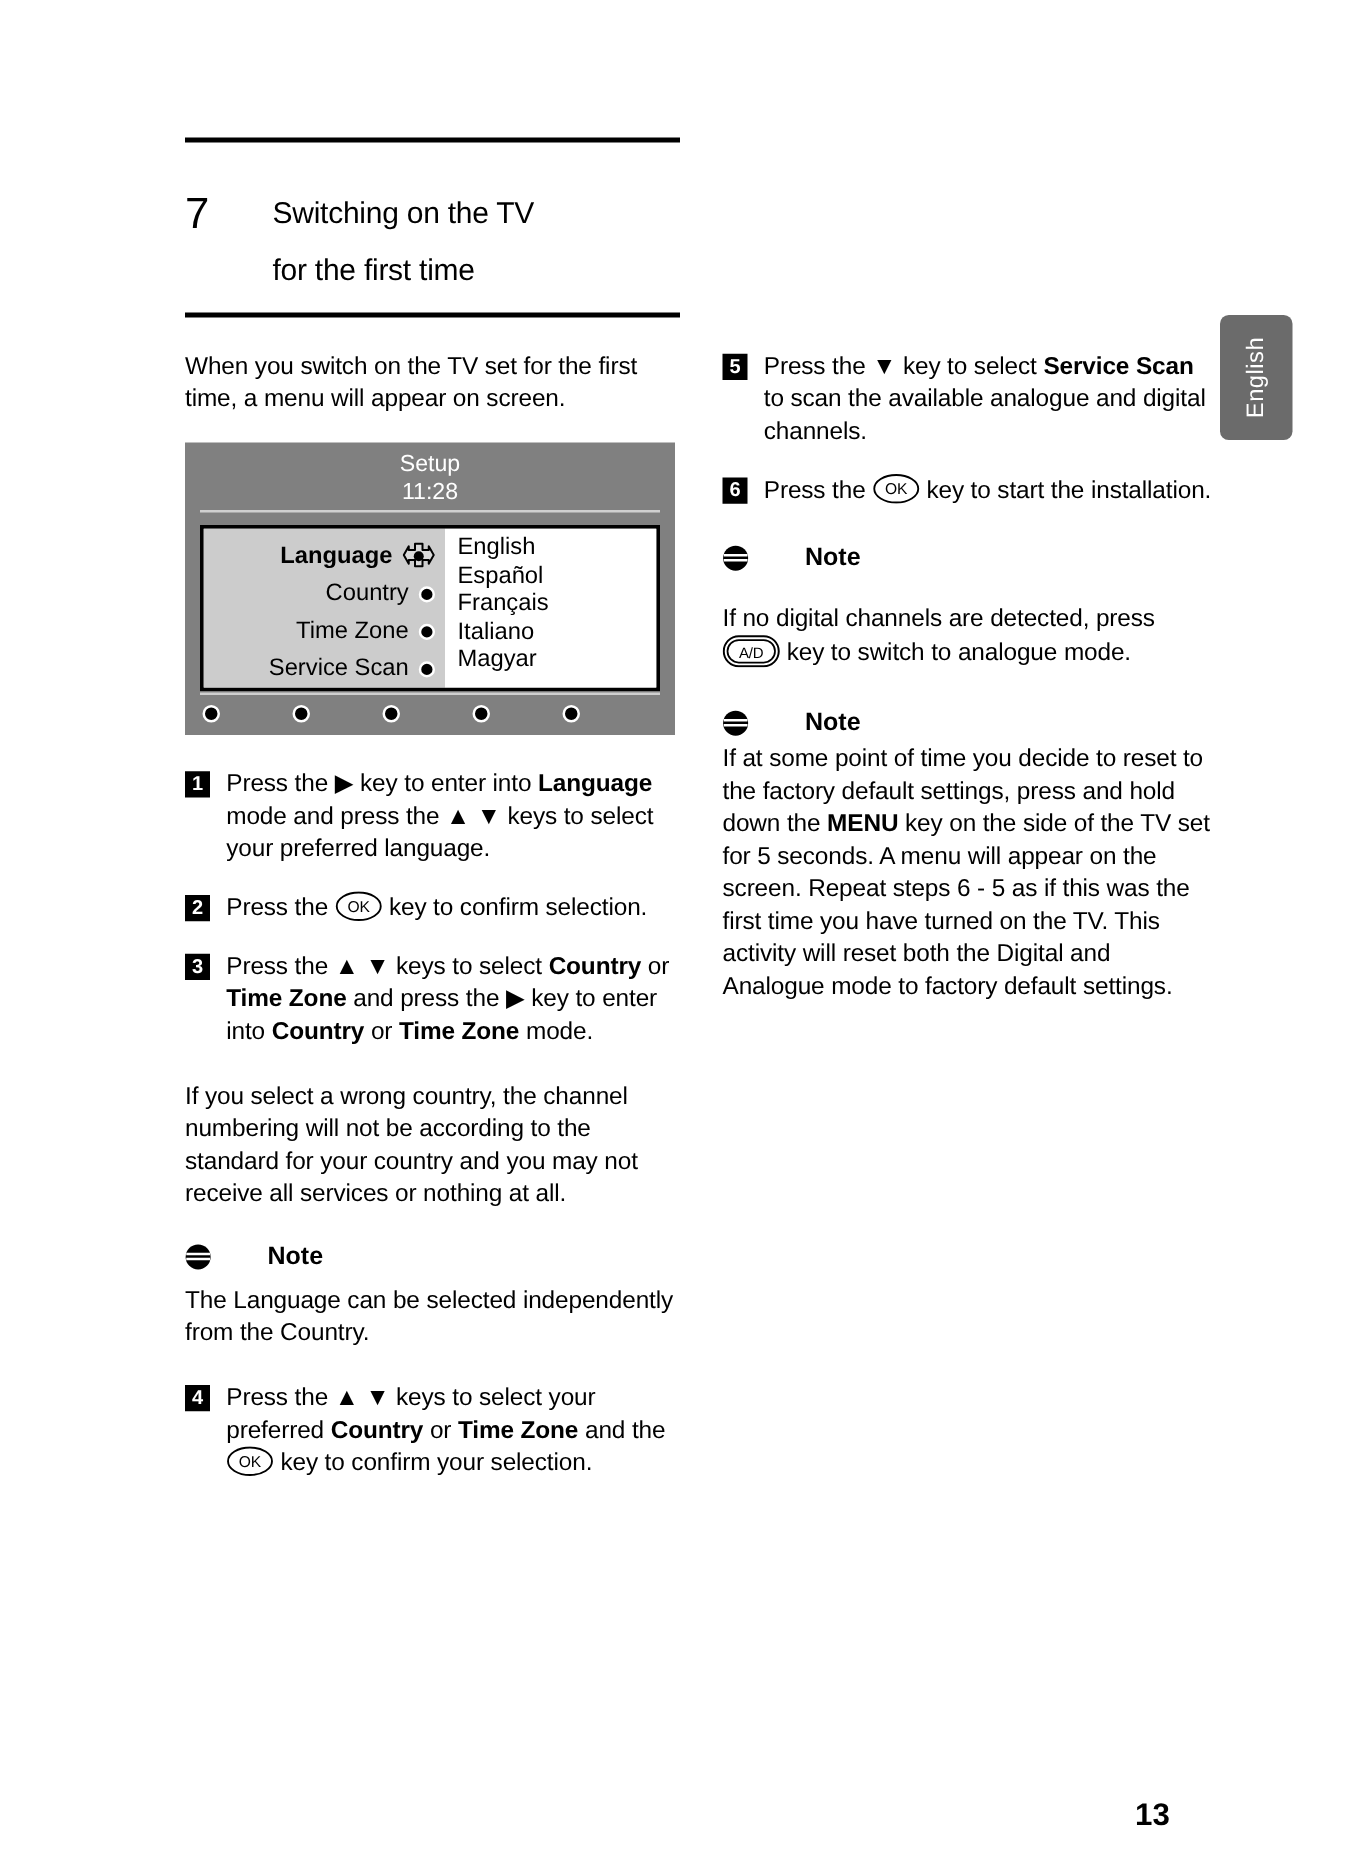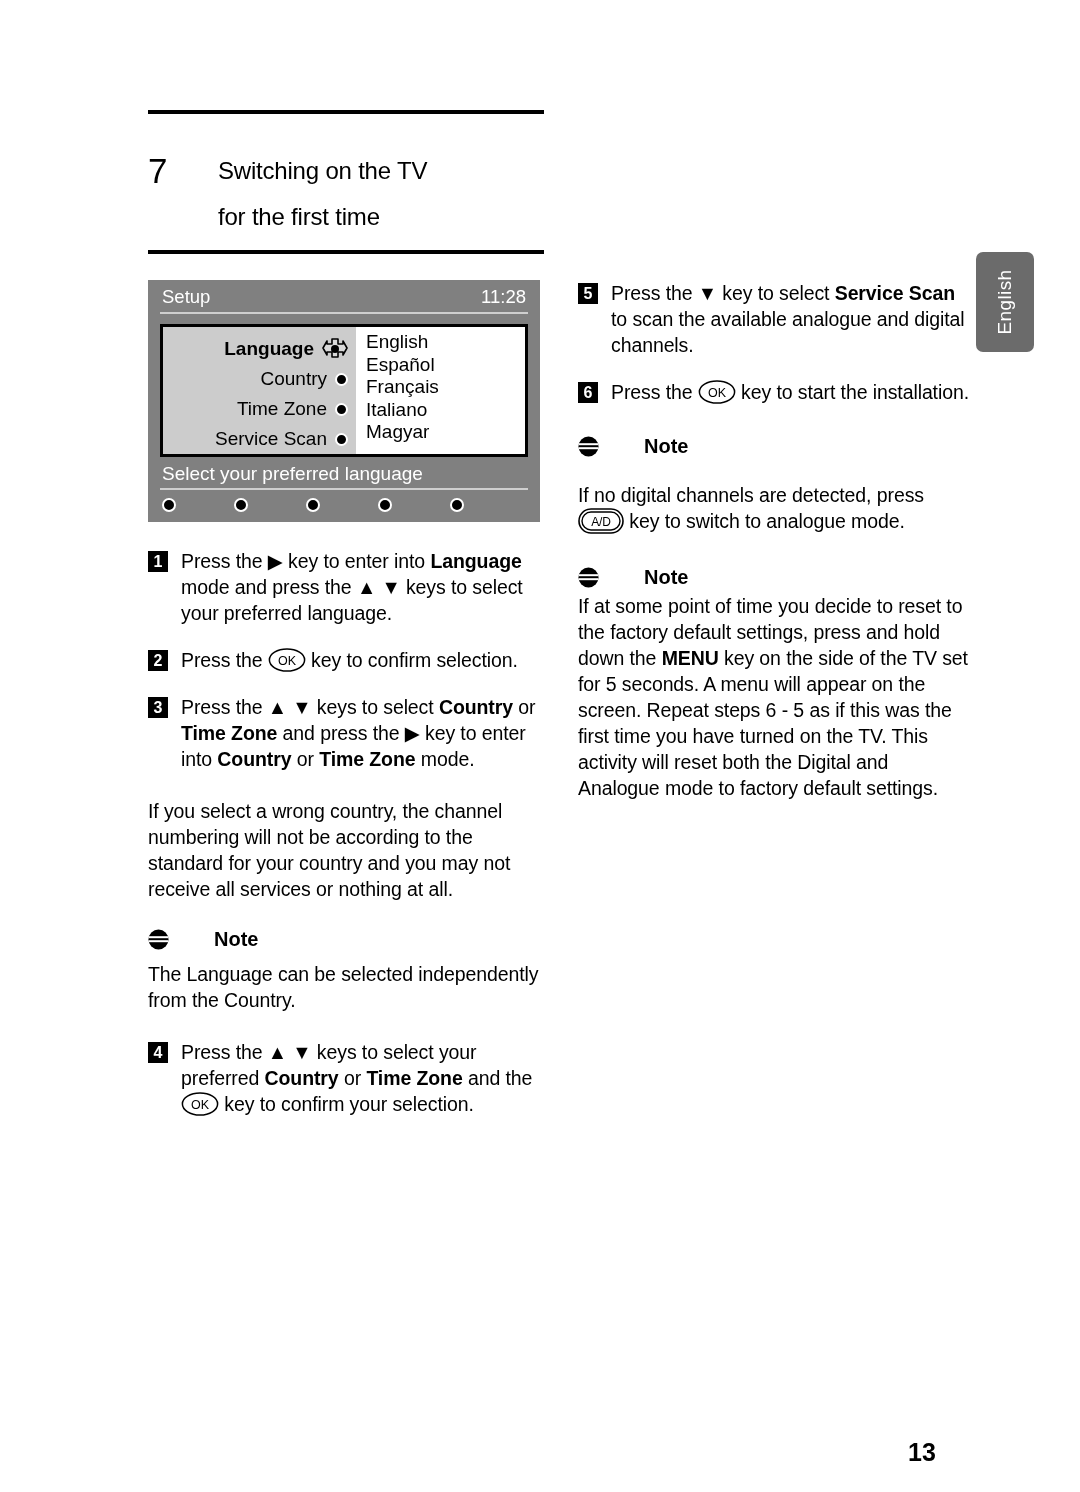--- a/index.html
+++ b/index.html
@@ -100,20 +100,21 @@
     margin-bottom: 26px;
     position: relative;
   }
   .tv-head {
     display: flex;
     justify-content: space-between;
     align-items: center;
     padding: 6px 14px 2px 14px;
     color: #ffffff;
     font-size: 18.5px;
+    flex-direction: column;
   }
   .tv-head-rule {
     height: 2px;
     background: #cfcfcf;
     margin: 2px 12px 10px 12px;
   }
   .tv-body {
     margin: 0 12px;
     border: 3px solid #000;
     display: flex;
@@ -261,20 +262,21 @@
     <div class="chapter-num">7</div>
     <div class="chapter-title">
       <div>Switching on the TV</div>
       <div>for the first time</div>
     </div>
   </div>
   <div class="rule-mid"></div>
 
   <div class="col-left">
 
+    <p class="intro">When you switch on the TV set for the first time, a menu will appear on screen.</p>
 
     <div class="tv-menu">
       <div class="tv-head">
         <span>Setup</span>
         <span>11:28</span>
       </div>
       <div class="tv-head-rule"></div>
 
       <div class="tv-body">
         <div class="tv-body-left">
@@ -308,21 +310,20 @@
 
         <div class="tv-body-right">
           <div class="lang-opt">English</div>
           <div class="lang-opt">Español</div>
           <div class="lang-opt">Français</div>
           <div class="lang-opt">Italiano</div>
           <div class="lang-opt">Magyar</div>
         </div>
       </div>
 
-      <div class="tv-hint">Select your preferred language</div>
       <div class="tv-hint-rule"></div>
       <div class="tv-dots">
         <span class="dot"></span>
         <span class="dot"></span>
         <span class="dot"></span>
         <span class="dot"></span>
         <span class="dot"></span>
       </div>
     </div>
 

